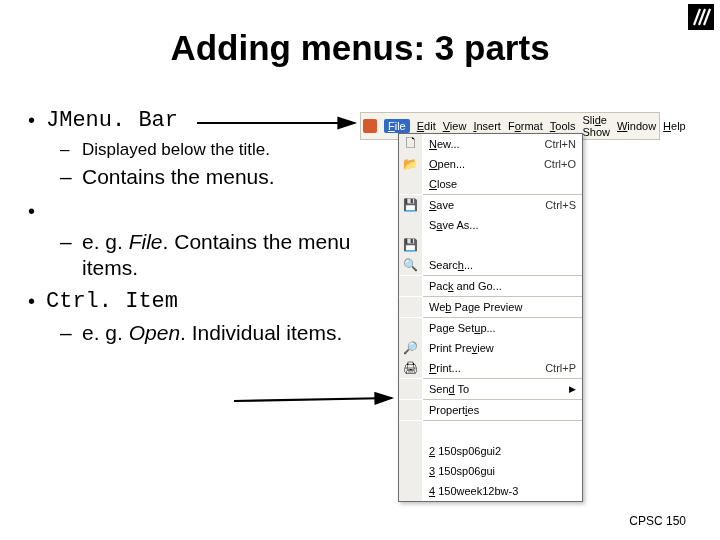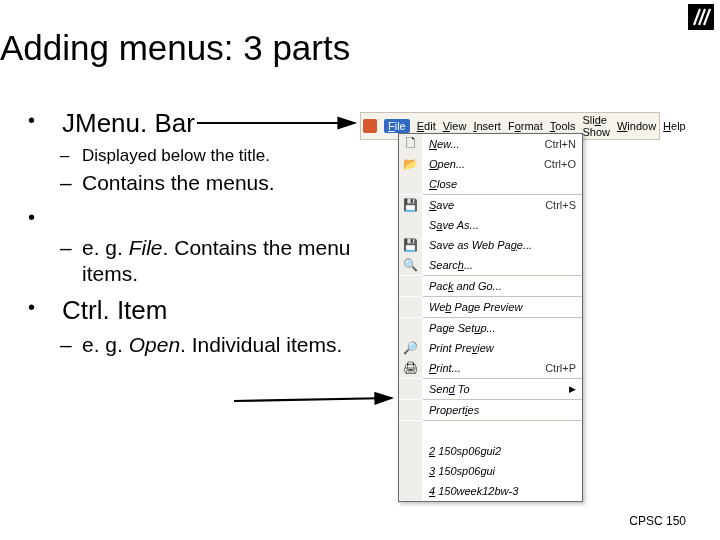--- a/index.html
+++ b/index.html
@@ -12,30 +12,31 @@
   }
   .logo {
     position: absolute; top: 4px; right: 6px;
     width: 26px; height: 26px;
     background: #000;
     display: flex; align-items: center; justify-content: center;
   }
   .logo svg { width: 20px; height: 20px; }
   .title {
     position: absolute; top: 28px; left: 0; right: 0;
-    font-size: 35px; font-weight: 400;
+    text-align: center;
+    font-size: 35px; font-weight: 700;
     color: #000;
   }
   .content {
     position: absolute; top: 108px; left: 28px;
     width: 335px;
   }
   .b1 { display: flex; align-items: flex-start; margin-bottom: 6px; }
   .dot { width: 18px; font-size: 20px; line-height: 1.2; }
-  .mono { font-family: Liberation Sans, sans-serif; font-size: 26px; margin-left: 16px; }
+  .mono { font-family: Liberation Mono, monospace; font-size: 22px; }
   .b2 { display: flex; align-items: flex-start; margin: 4px 0 4px 32px; font-size: 19px; line-height: 1.25; }
   .dash { width: 22px; flex-shrink: 0; }
   .small { font-size: 17px; }
   .big { font-size: 21px; }
   .em { font-style: italic; }
 
   .menubar {
     position: absolute; top: 112px; left: 360px;
     width: 300px;
     font-family: "Segoe UI", Tahoma, sans-serif;
@@ -73,21 +74,21 @@
     height: 20px;
     padding-right: 6px;
   }
   .dd-iconcell {
     width: 24px; height: 100%;
     background: #efeeea;
     border-right: 1px solid #fff;
     display: flex; align-items: center; justify-content: center;
     flex-shrink: 0; font-size: 12px;
   }
-  .dd-label { flex: 1; padding-left: 6px; font-style: italic; }
+  .dd-label { flex: 1; padding-left: 6px; }
   .dd-short { color: #333; padding-left: 4px; }
   .dd-arrow { font-size: 9px; color: #000; }
   .dd-sep {
     height: 1px; margin-left: 24px;
     background: #c8c4b8;
   }
   .u { text-decoration: underline; }
 
   .footer {
     position: absolute; bottom: 12px; right: 34px;
@@ -197,21 +198,20 @@
       <div class="dd-iconcell">💾</div>
       <div class="dd-label"><span class="u">S</span>ave</div>
       <div class="dd-short">Ctrl+S</div>
     </div>
     <div class="dd-row">
       <div class="dd-iconcell"></div>
       <div class="dd-label">S<span class="u">a</span>ve As...</div>
     </div>
     <div class="dd-row">
       <div class="dd-iconcell">💾</div>
-      <div class="dd-label">Save as Web Pa<span class="u">g</span>e...</div>
     </div>
     <div class="dd-row">
       <div class="dd-iconcell">🔍</div>
       <div class="dd-label">Searc<span class="u">h</span>...</div>
     </div>
     <div class="dd-sep"></div>
     <div class="dd-row">
       <div class="dd-iconcell"></div>
       <div class="dd-label">Pac<span class="u">k</span> and Go...</div>
     </div>

